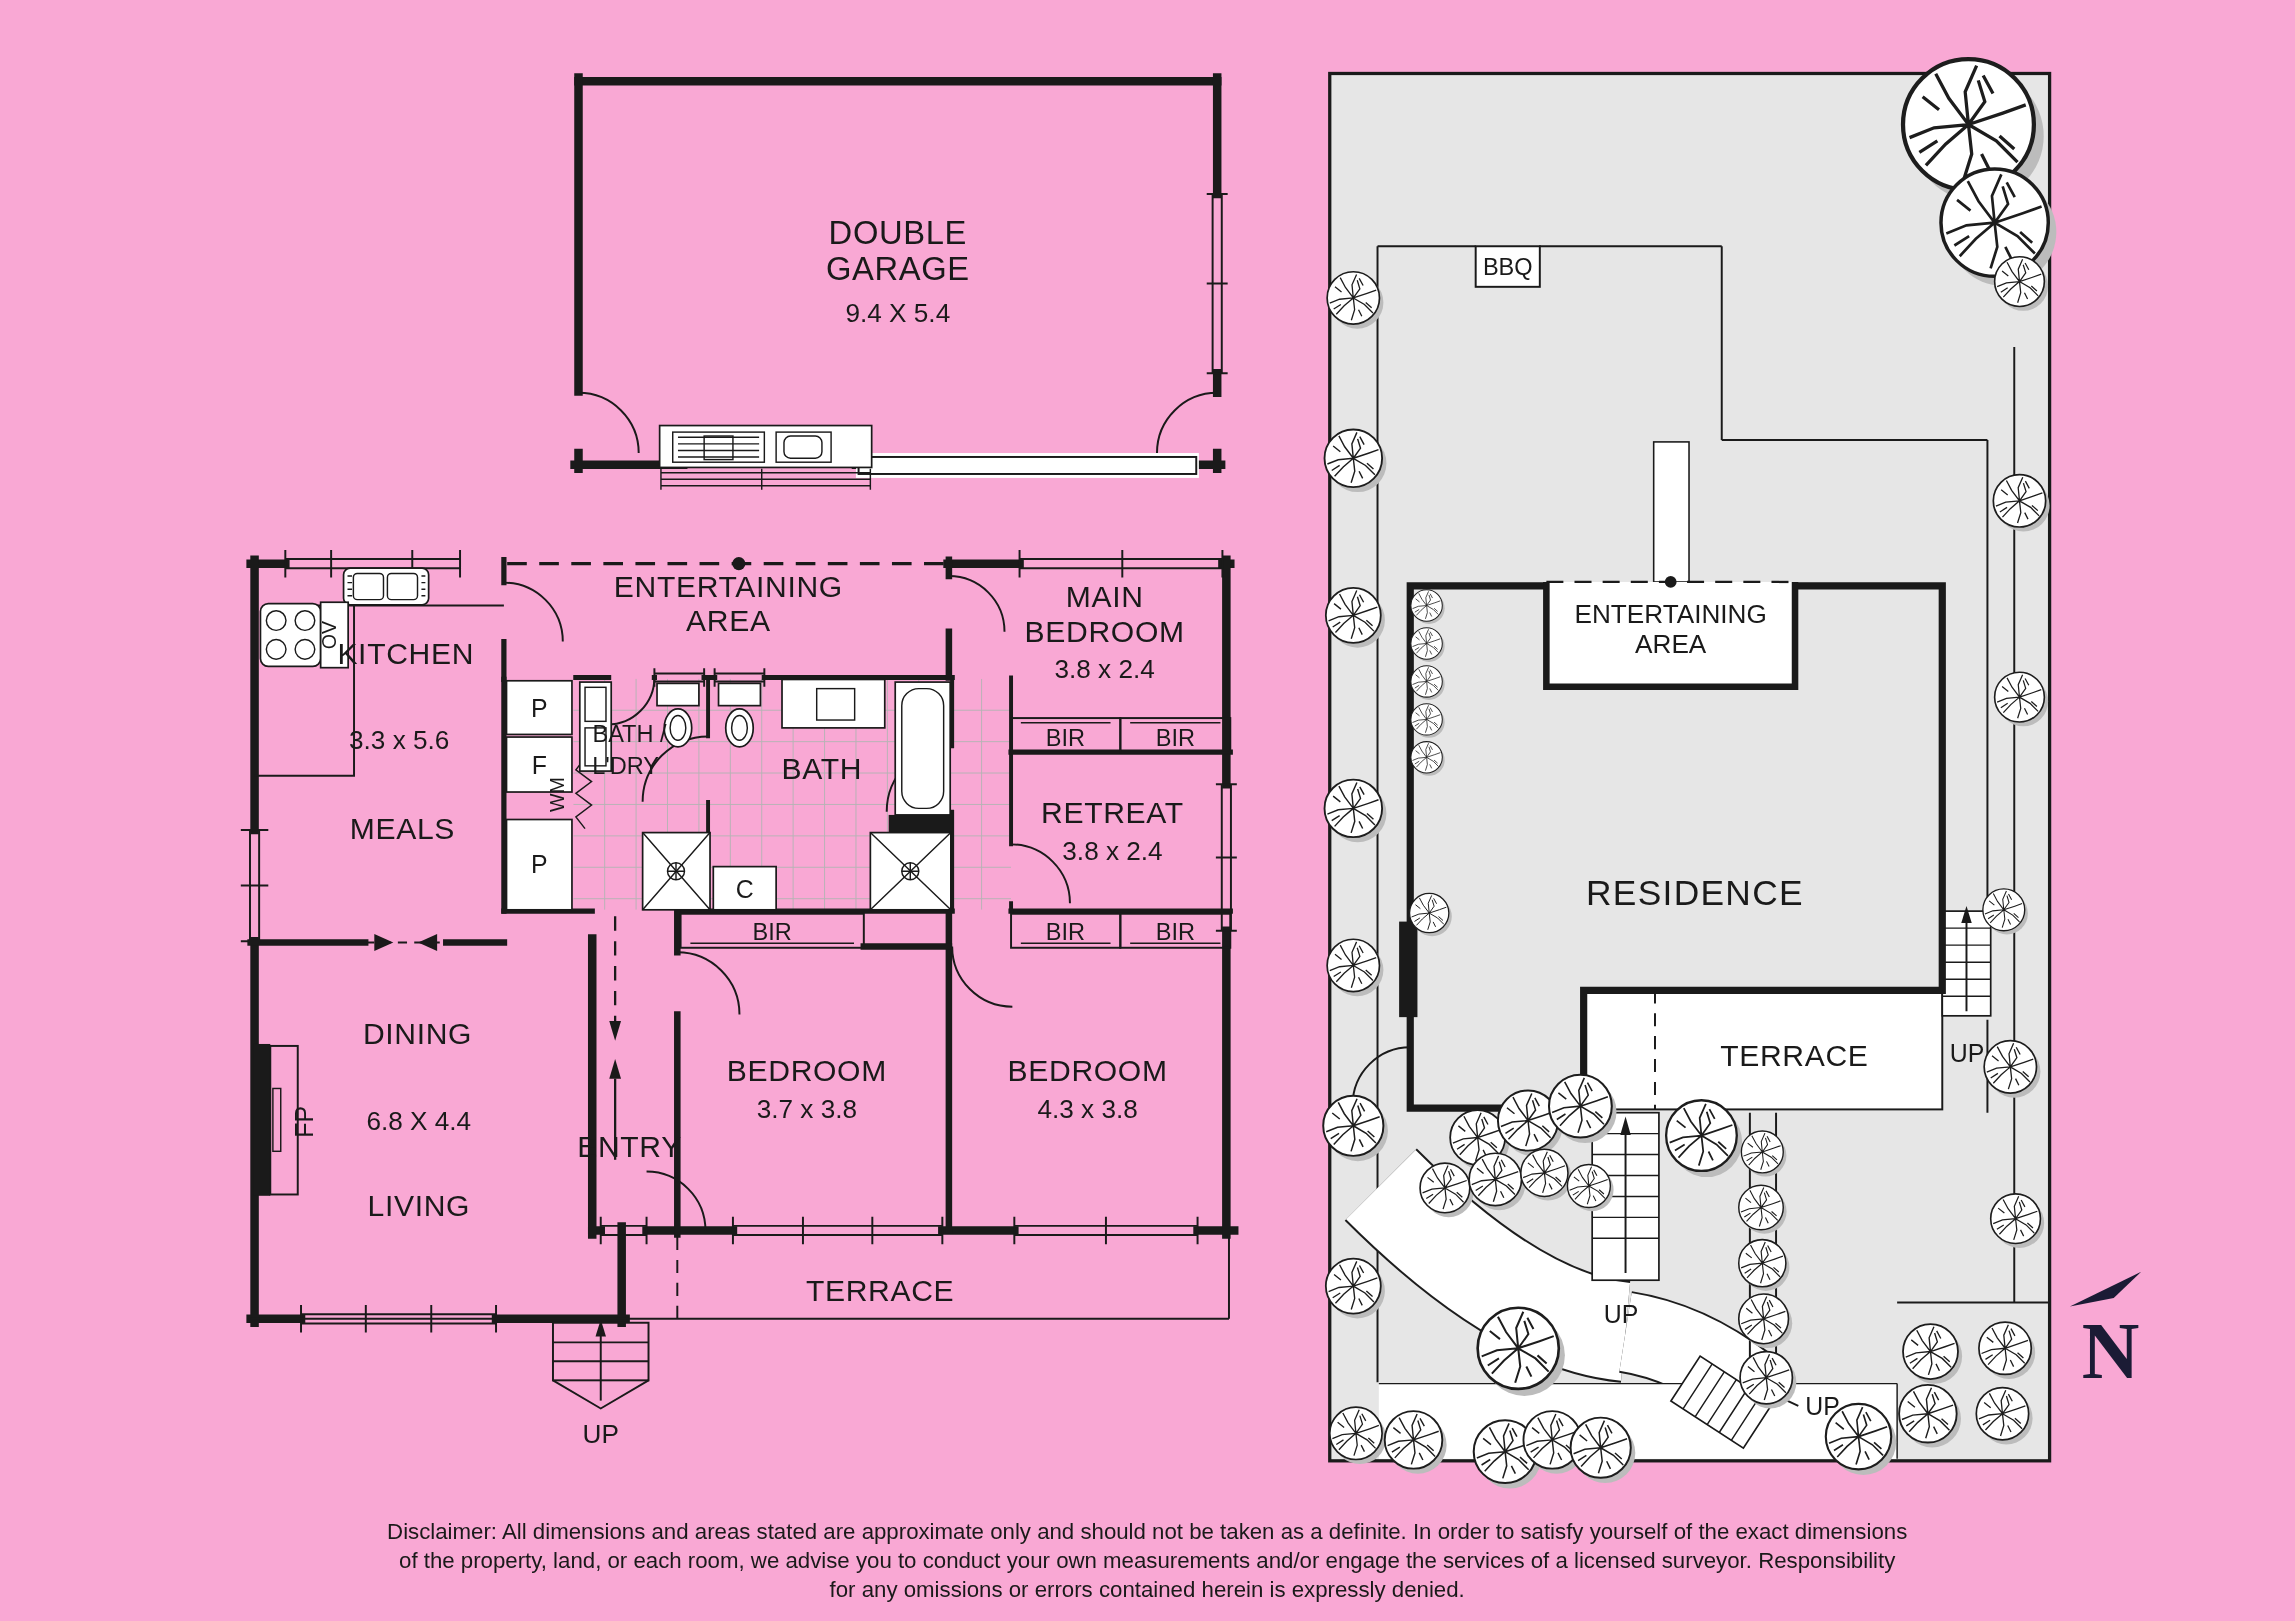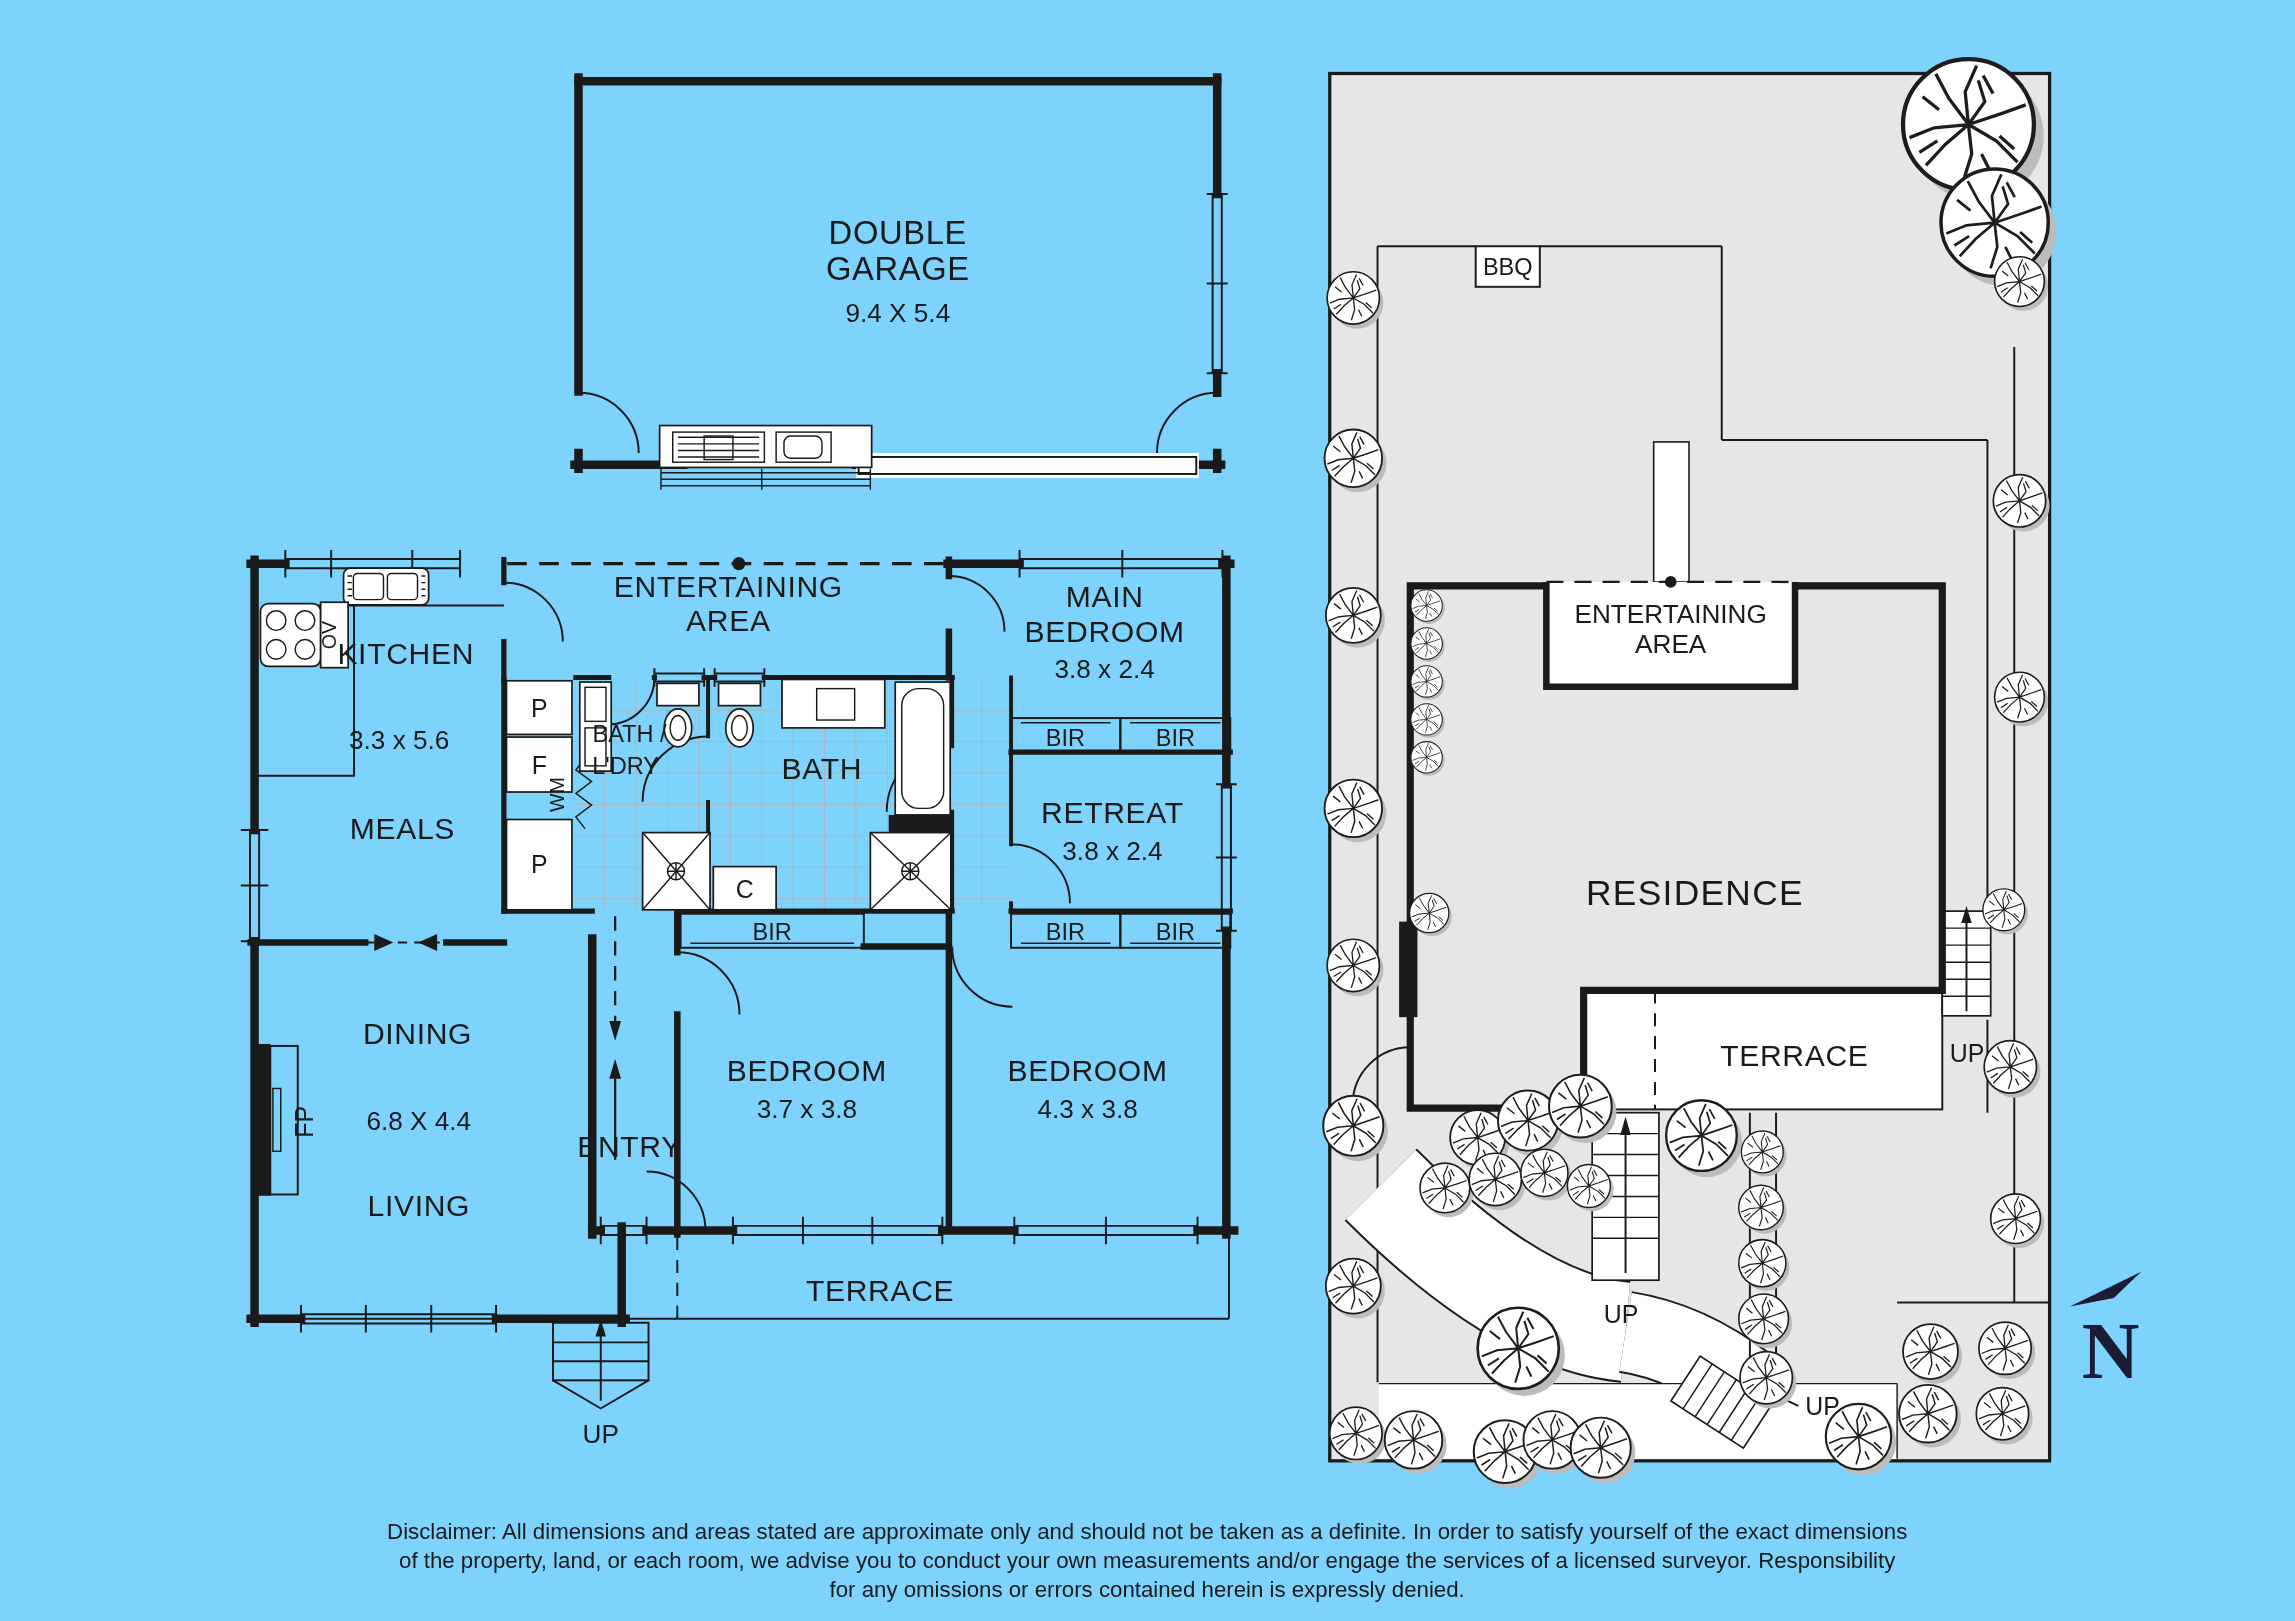--- a/index.html
+++ b/index.html
@@ -1,16 +1,16 @@
 <!DOCTYPE html>
 <html style="font-size:10.5px"><head>
 <meta charset="utf-8">
 <style>
   html,body{margin:0;padding:0;background:#fff;}
-  #stage{width:2295px;height:1622px;position:relative;background:#7dd3fc;}
+  #stage{width:2295px;height:1622px;position:relative;background:#f9a8d4;}
   svg{display:block}
   svg text{font-family:"Liberation Sans","DejaVu Sans",sans-serif;fill:#1a1a1a;}
   .room-lbl{font-size:46px;letter-spacing:1px;}
   .dim-lbl{font-size:40px;}
   .sm-lbl{font-size:38px;}
   .bir-lbl{font-size:36px;}
   .tiny-lbl{font-size:30px;}
   .resi-lbl{font-size:54px;letter-spacing:2px;}
   .gar-lbl{font-size:50px;letter-spacing:1px;}
   .disc-lbl{font-size:34px;}

